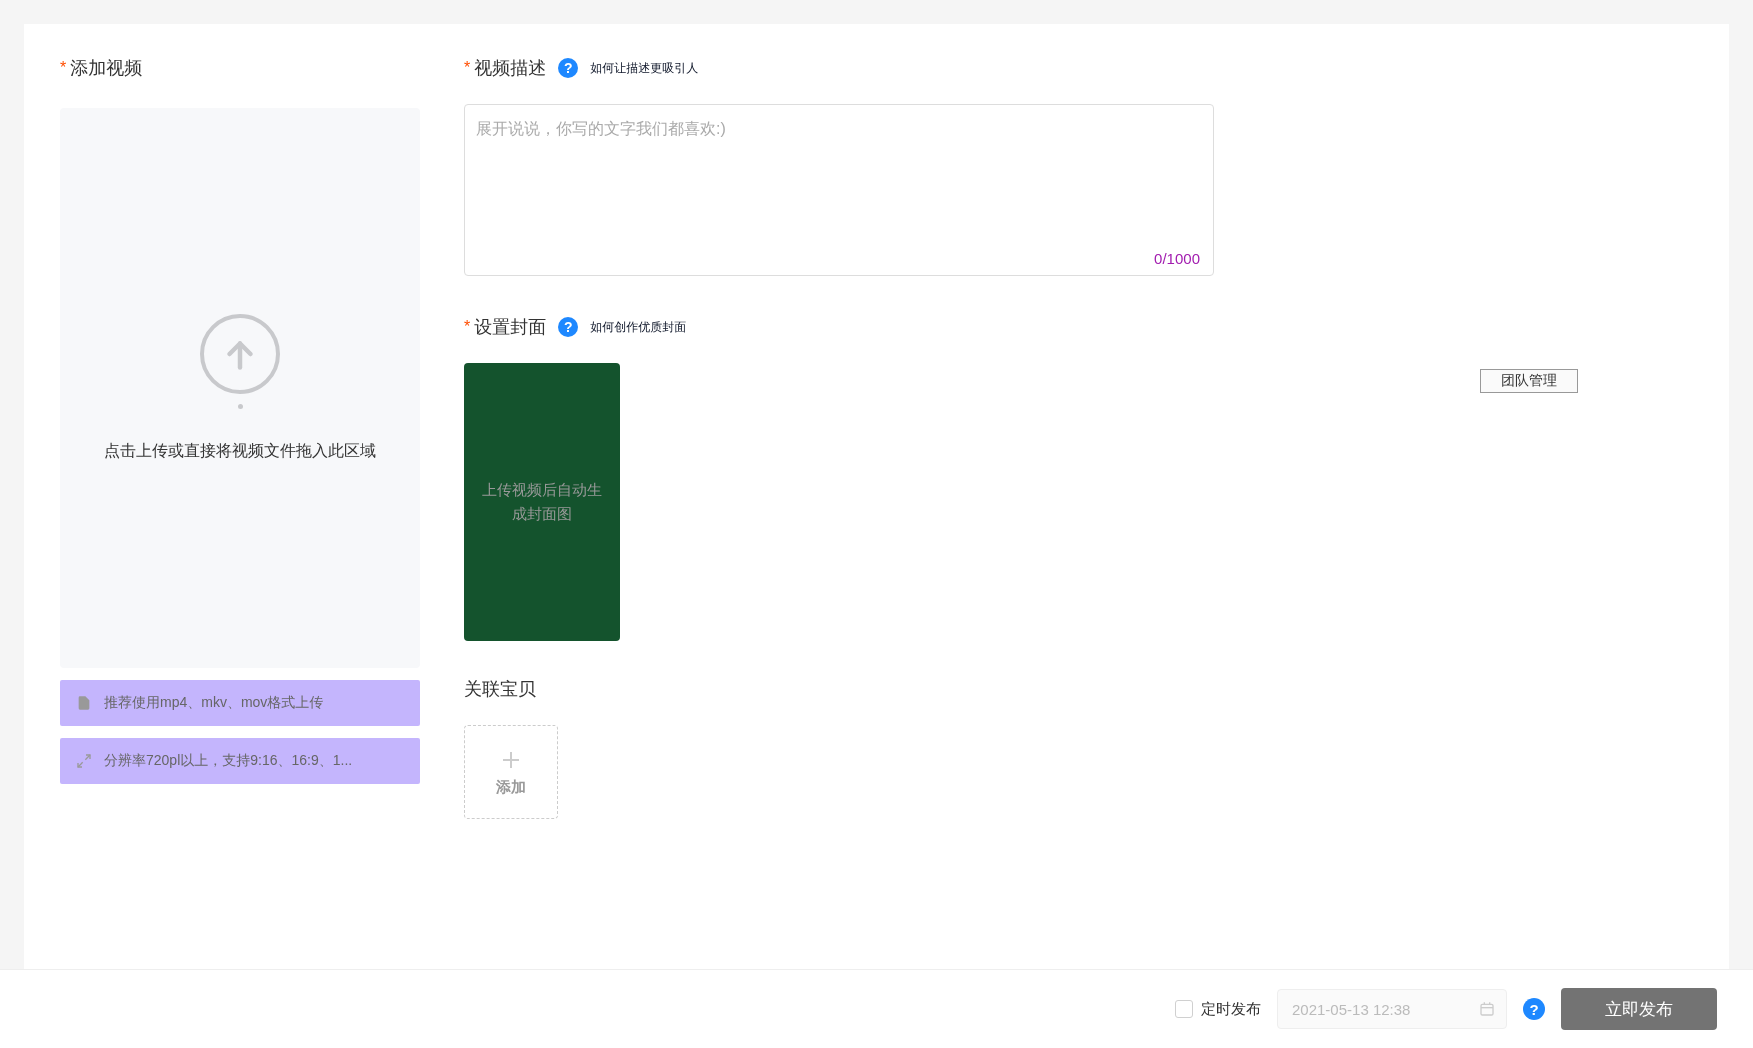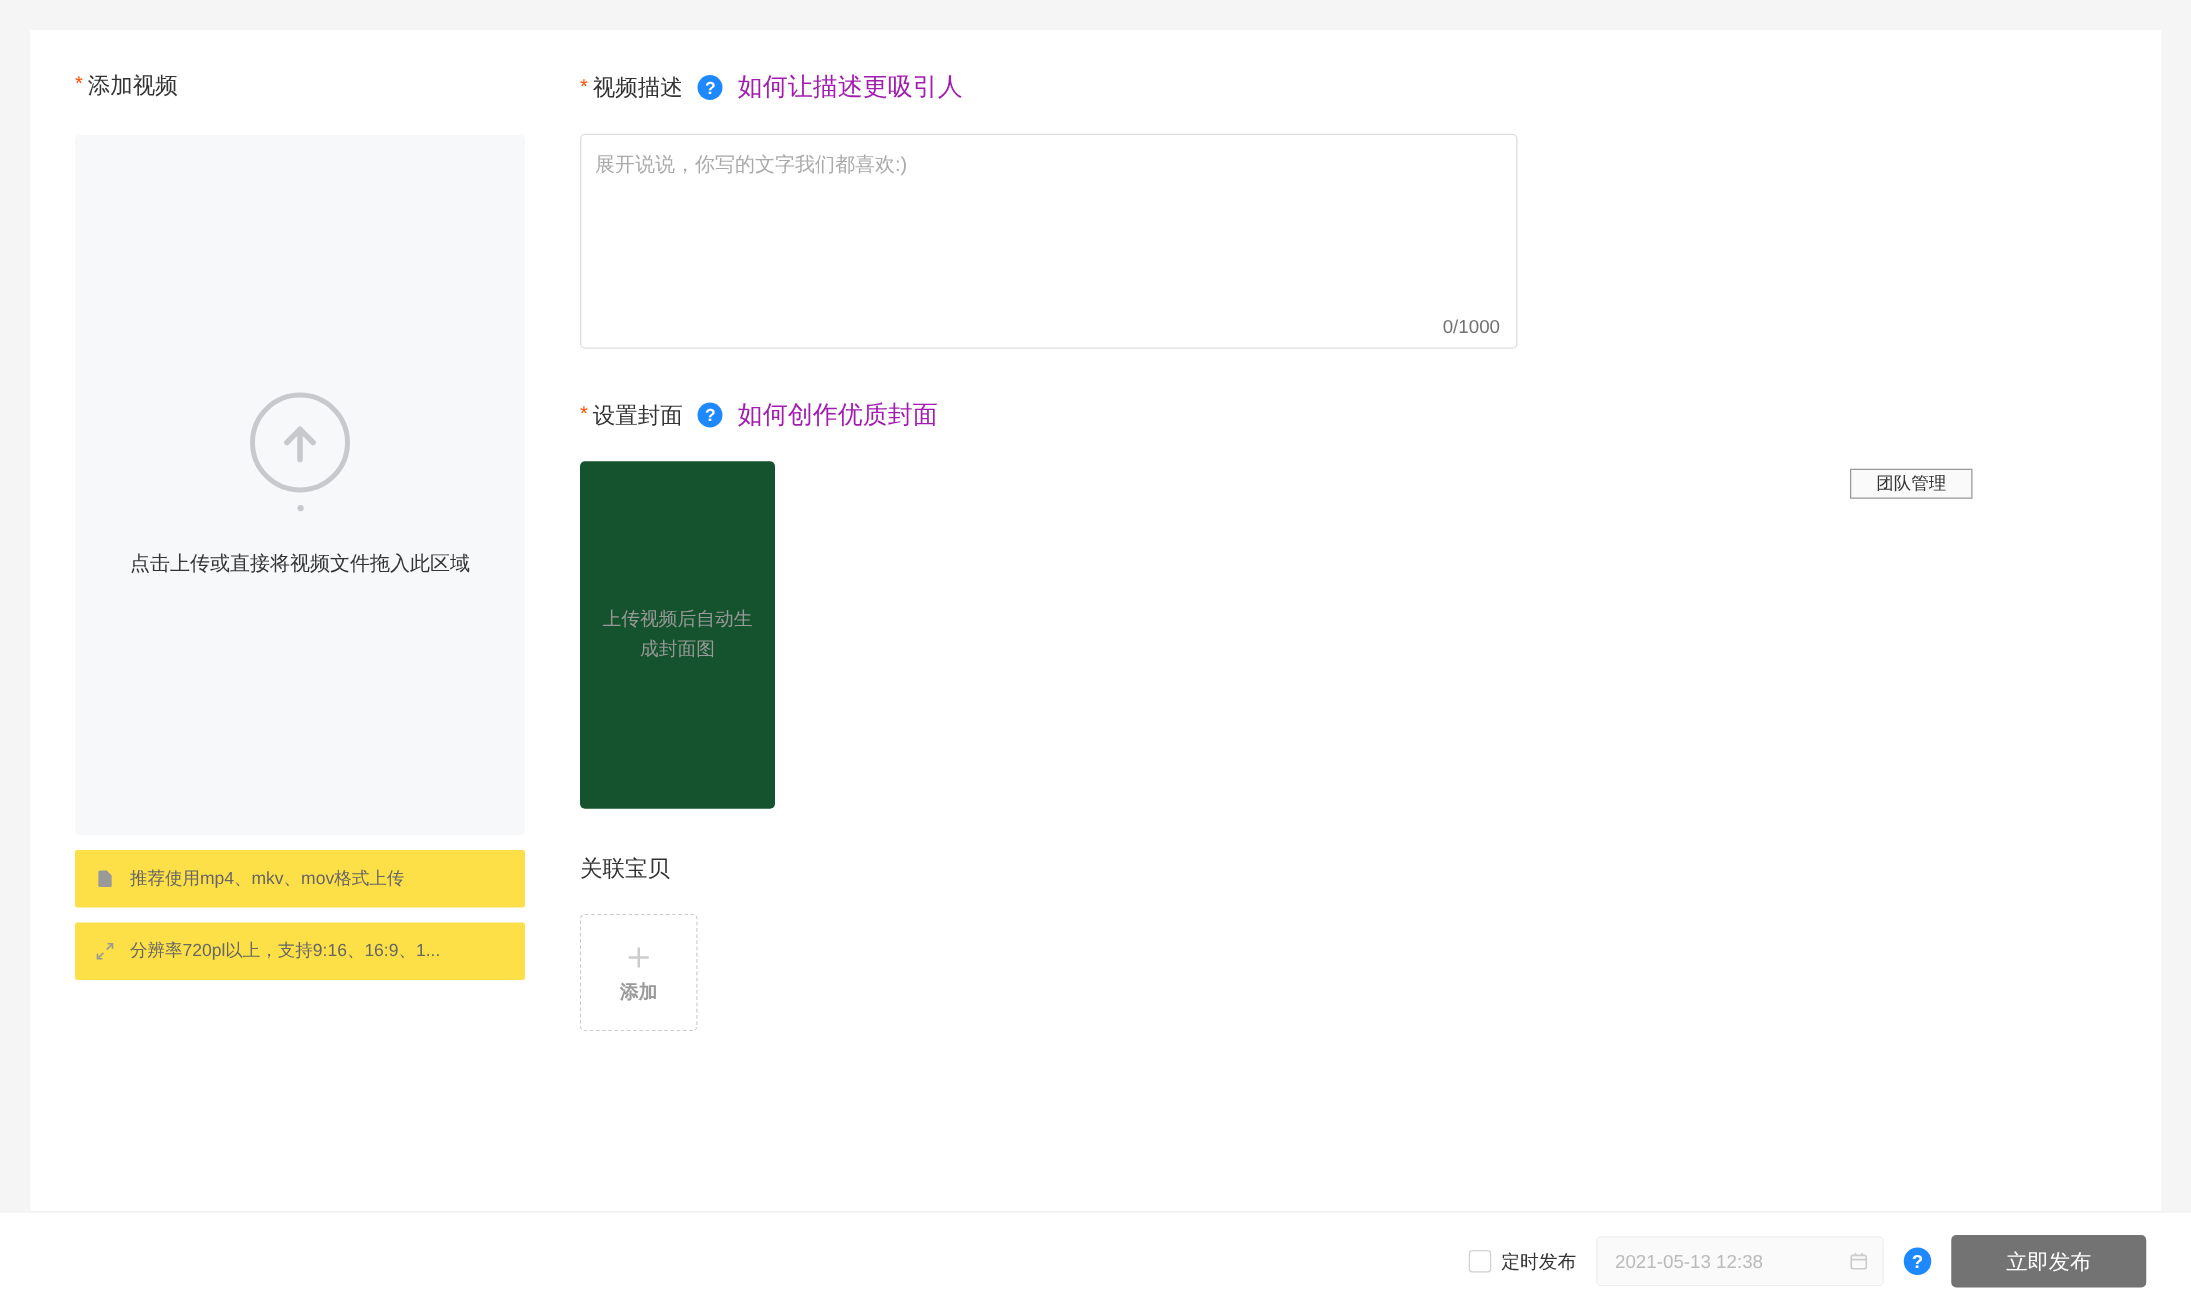--- a/index.html
+++ b/index.html
@@ -69,22 +69,22 @@
       background: #1e88ff;
       color: #fff;
       display: inline-flex;
       align-items: center;
       justify-content: center;
       font-size: 14px;
       font-weight: bold;
     }
     
     .help-link {
-      color: #a21caf;
-      font-size: 20px;
+      color: #0f172a;
+      font-size: 12px;
       text-decoration: none;
     }
     
     .upload-area {
       width: 360px;
       height: 560px;
       background: #f7f8fa;
       border-radius: 4px;
       display: flex;
       flex-direction: column;
@@ -120,21 +120,21 @@
     }
     
     .upload-text {
       color: #333;
       font-size: 16px;
       text-align: right;
       padding: 0 20px;
     }
     
     .info-box {
-      background: #fde047;
+      background: #c4b5fd;
       padding: 14px 16px;
       margin-top: 12px;
       display: flex;
       align-items: center;
       gap: 12px;
       color: #666;
       font-size: 14px;
       border-radius: 2px;
     }
     
@@ -168,21 +168,21 @@
     }
     
     .description-textarea::placeholder {
       color: #aaa;
     }
     
     .char-counter {
       position: absolute;
       bottom: 12px;
       right: 14px;
-      color: #737373;
+      color: #a21caf;
       font-size: 15px;
     }
     
     .cover-area {
       width: 156px;
       height: 278px;
       background: #14532d;
       border-radius: 4px;
       display: flex;
       align-items: center;

